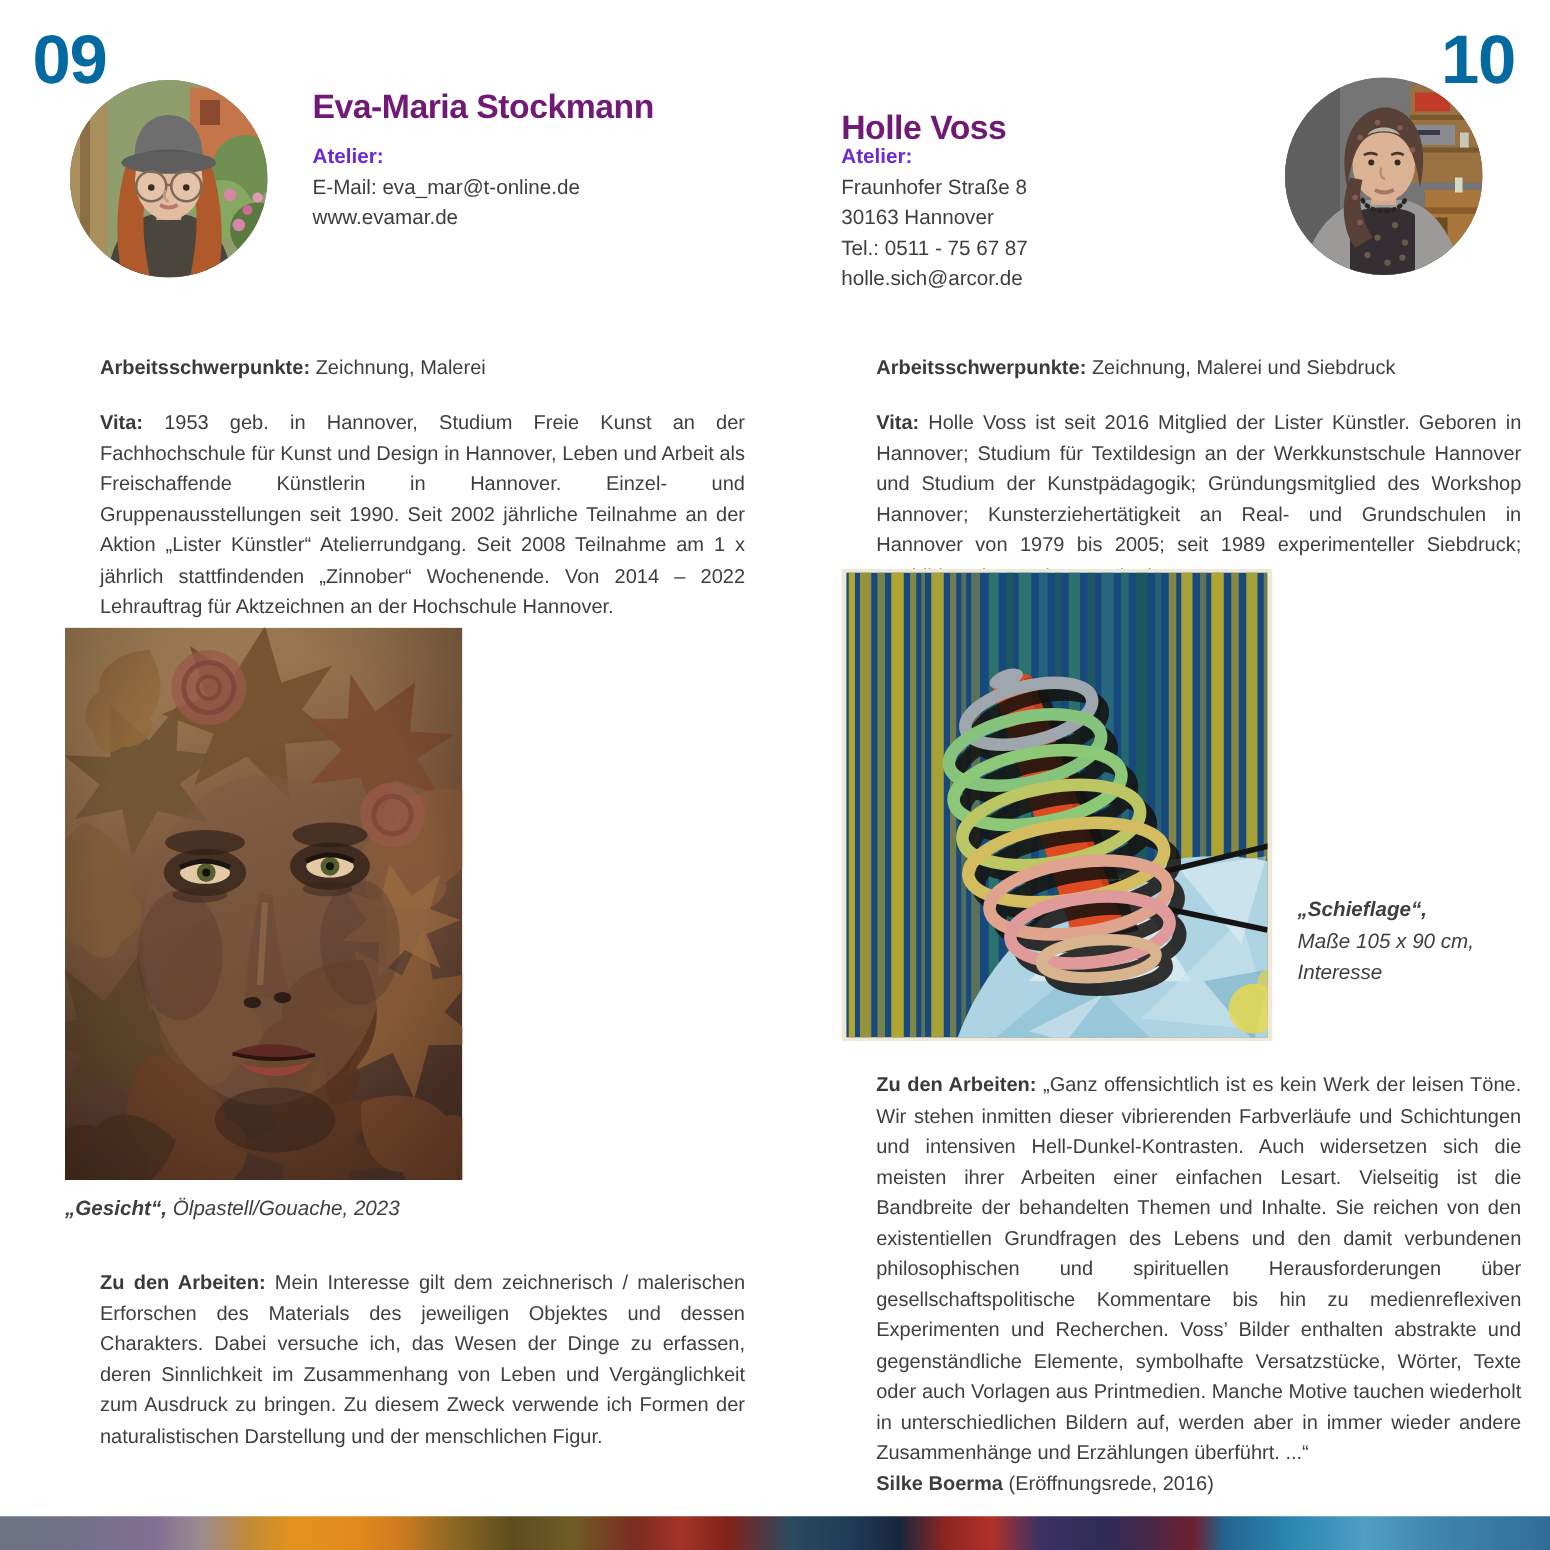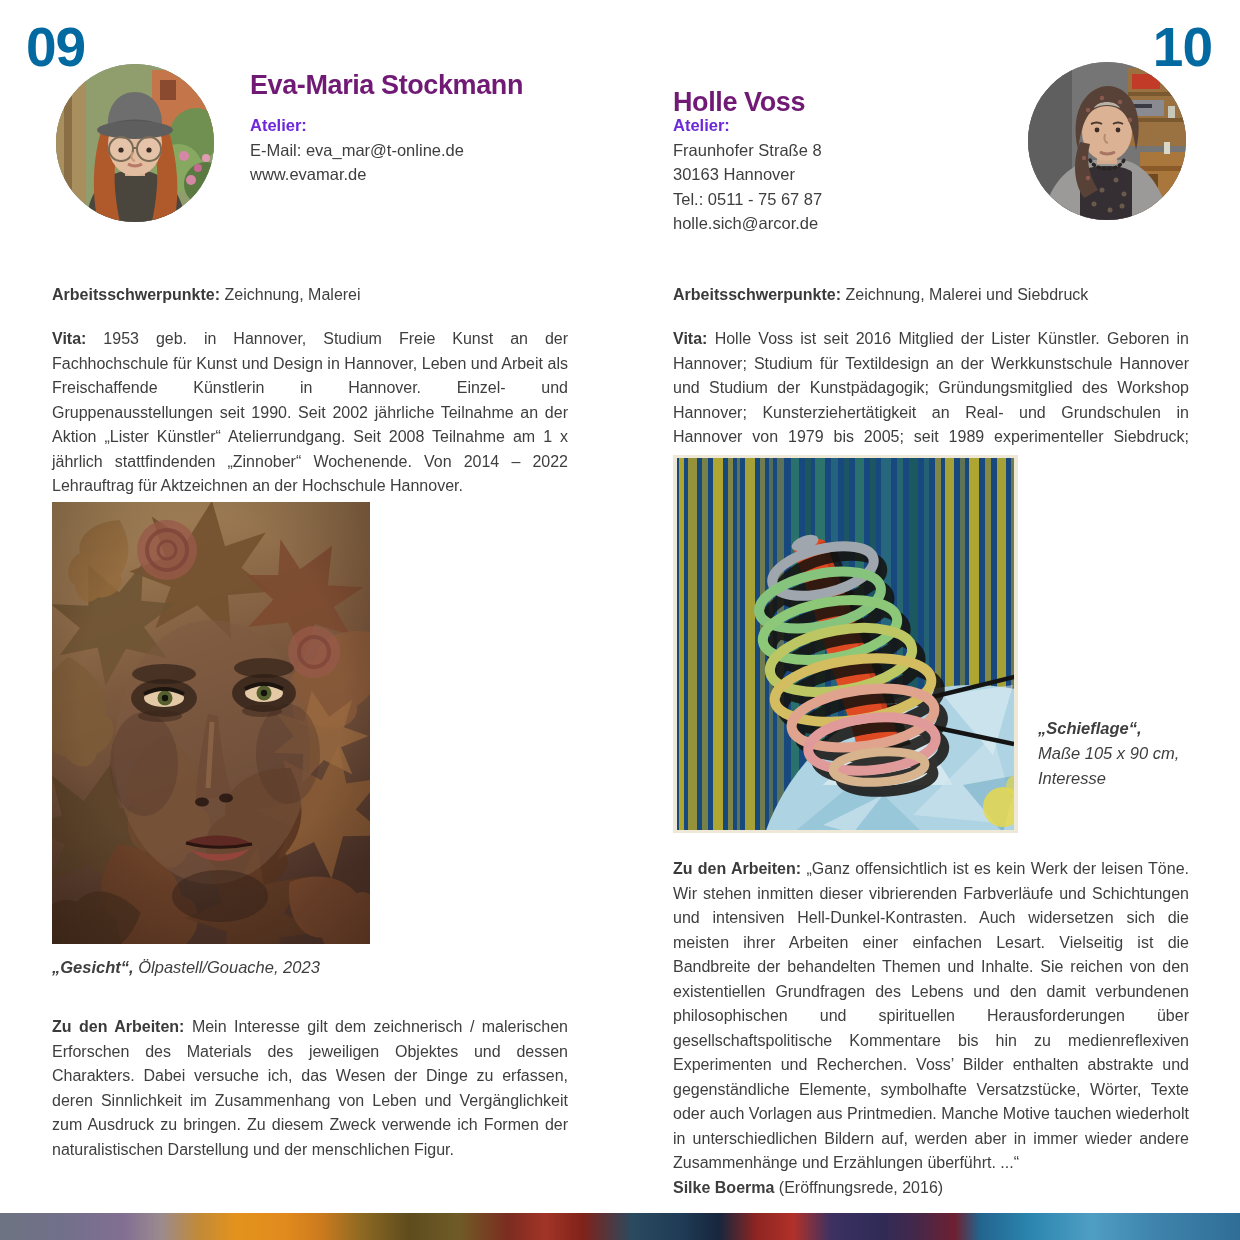--- a/index.html
+++ b/index.html
@@ -14,21 +14,21 @@
     letter-spacing:-1px;line-height:1;
   }
   .artist-name{
     font-size:27px;font-weight:bold;color:#701a75;
     letter-spacing:-0.4px;line-height:1.1;white-space:nowrap;
   }
   .contact{font-size:16.5px;line-height:24.5px;}
   .contact .lbl{font-weight:bold;color:#6d28d9;}
   .para{
     font-size:16px;line-height:24.5px;text-align:justify;
-    hyphens:auto;-webkit-hyphens:auto;
+    hyphens:auto;margin-left:28px;-webkit-hyphens:auto;
   }
   .para .lbl{font-weight:bold;color:#3a3a3a;}
   .caption{font-size:16.5px;font-style:italic;line-height:25px;}
   .caption .title{font-weight:bold;}
   .credit{font-size:16px;line-height:24.5px;}
   .credit .who{font-weight:bold;}
   .avatar{
     border-radius:50%;overflow:hidden;background:#888;
   }
   .avatar svg{display:block;}

